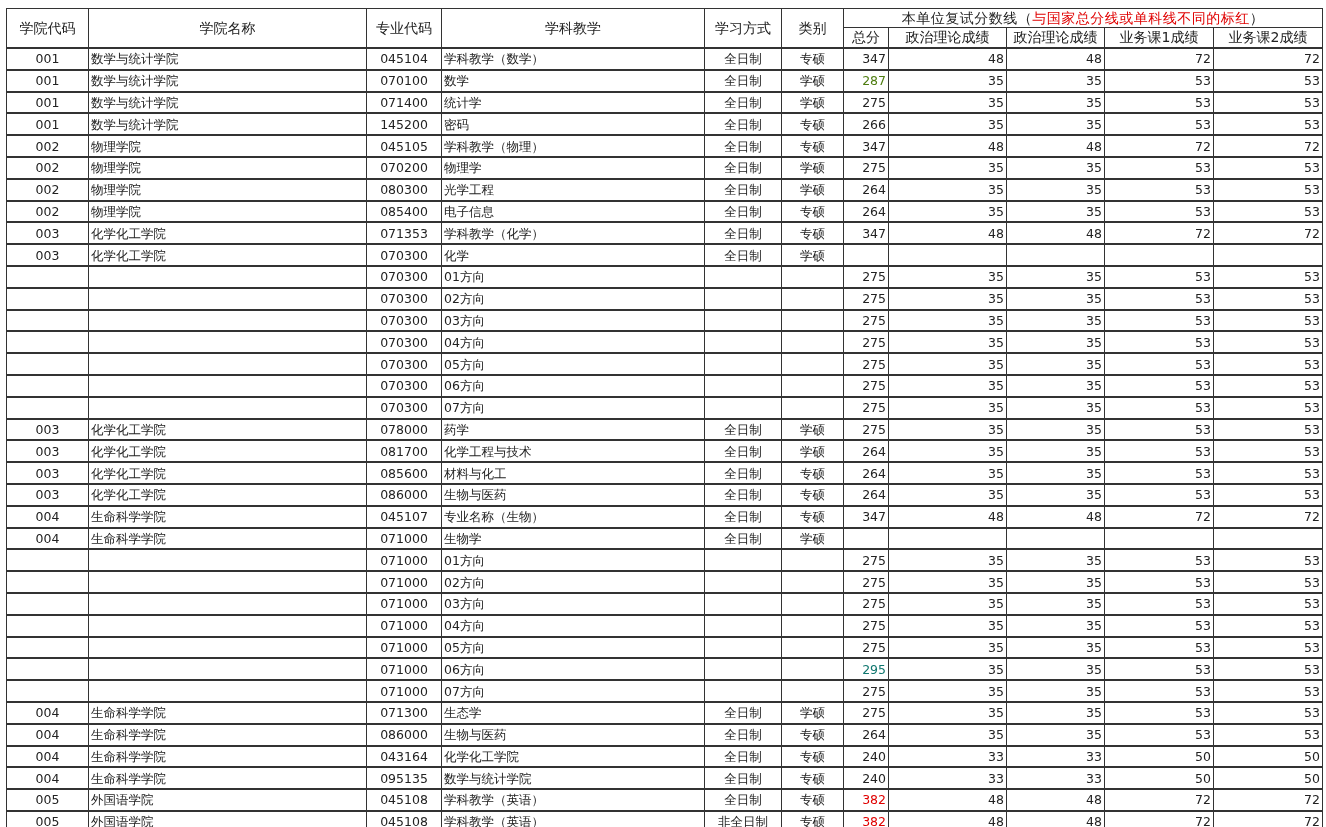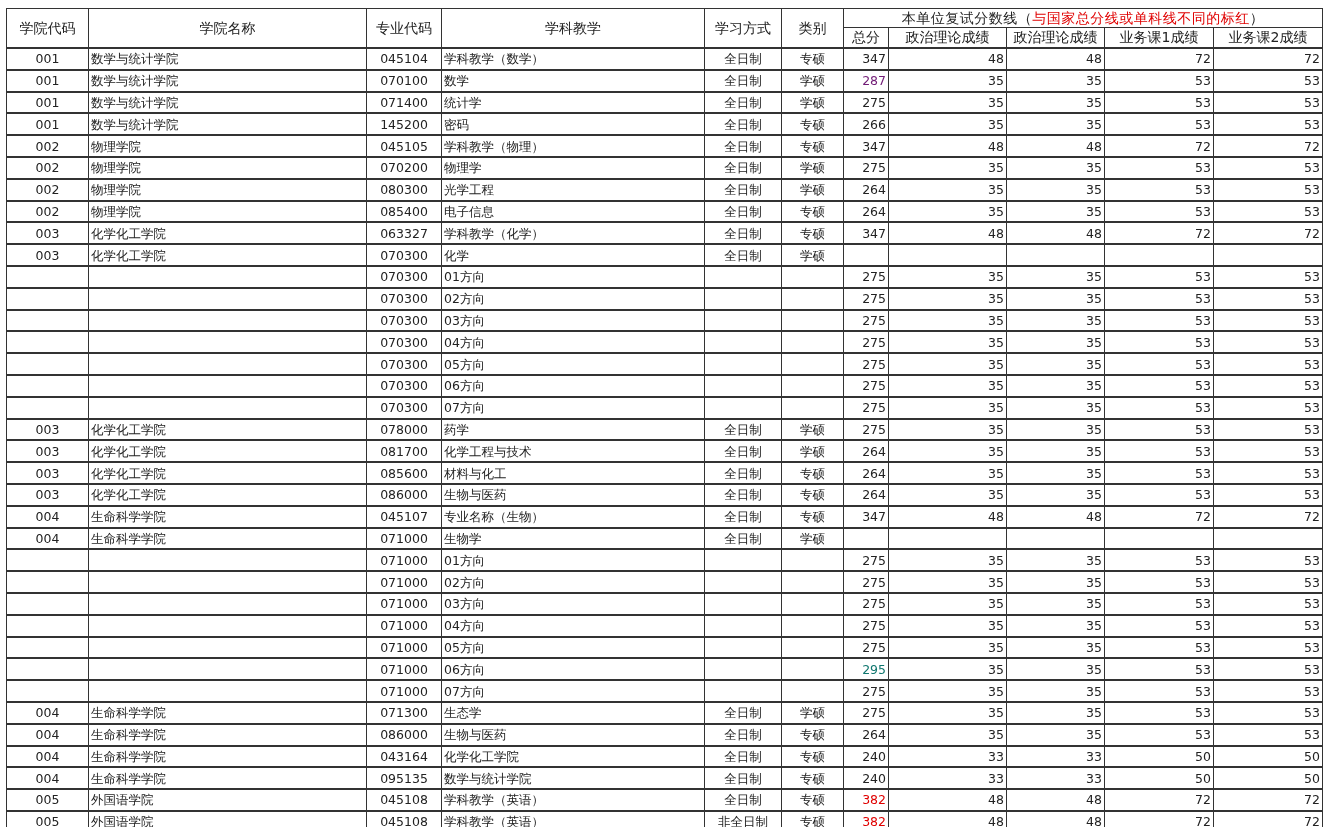--- a/index.html
+++ b/index.html
@@ -70,21 +70,21 @@
     <td class="r">72</td>
     <td class="r">72</td>
   </tr>
       <tr>
     <td class="c">001</td>
     <td class="l">数学与统计学院</td>
     <td class="c">070100</td>
     <td class="l">数学</td>
     <td class="c">全日制</td>
     <td class="c">学硕</td>
-    <td class="r hl" style="color: #701a75;">287</td>
+    <td class="r hl" style="color: #4d7c0f;">287</td>
     <td class="r">35</td>
     <td class="r">35</td>
     <td class="r">53</td>
     <td class="r">53</td>
   </tr>
       <tr>
     <td class="c">001</td>
     <td class="l">数学与统计学院</td>
     <td class="c">071400</td>
     <td class="l">统计学</td>
@@ -157,21 +157,21 @@
     <td class="c">专硕</td>
     <td class="r">264</td>
     <td class="r">35</td>
     <td class="r">35</td>
     <td class="r">53</td>
     <td class="r">53</td>
   </tr>
       <tr>
     <td class="c">003</td>
     <td class="l">化学化工学院</td>
-    <td class="c">063327</td>
+    <td class="c">071353</td>
     <td class="l">学科教学（化学）</td>
     <td class="c">全日制</td>
     <td class="c">专硕</td>
     <td class="r">347</td>
     <td class="r">48</td>
     <td class="r">48</td>
     <td class="r">72</td>
     <td class="r">72</td>
   </tr>
       <tr>

